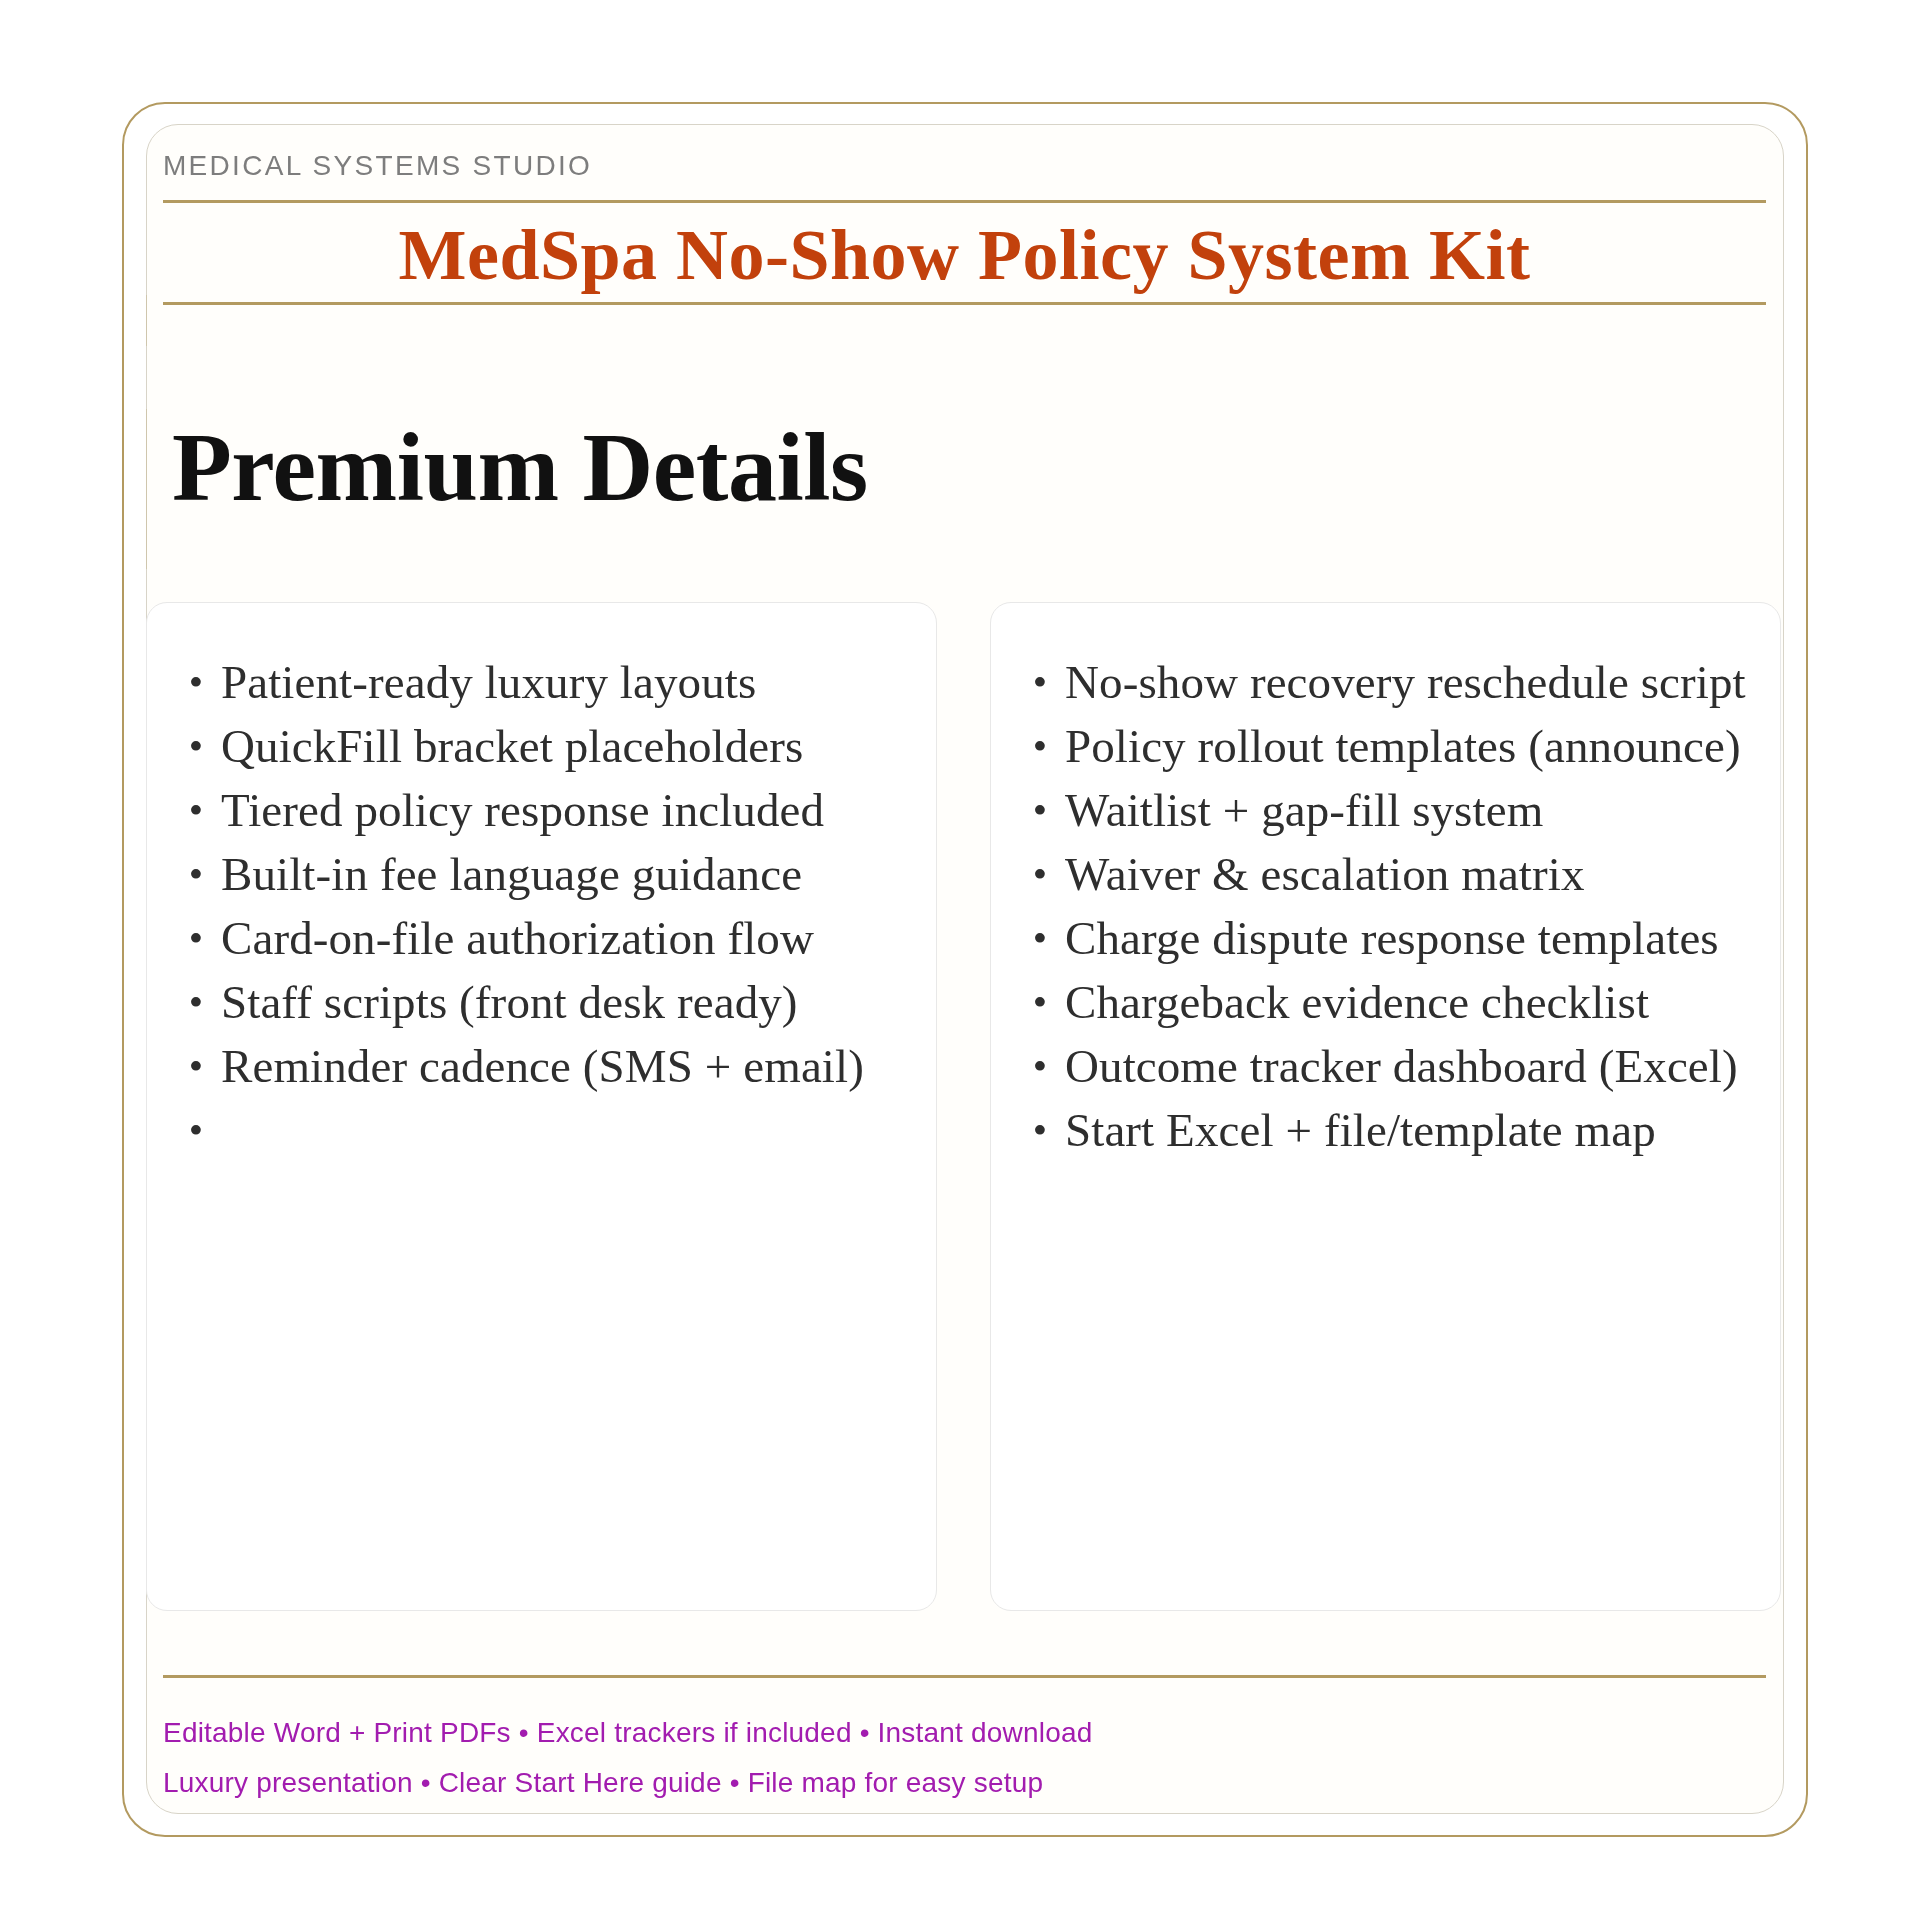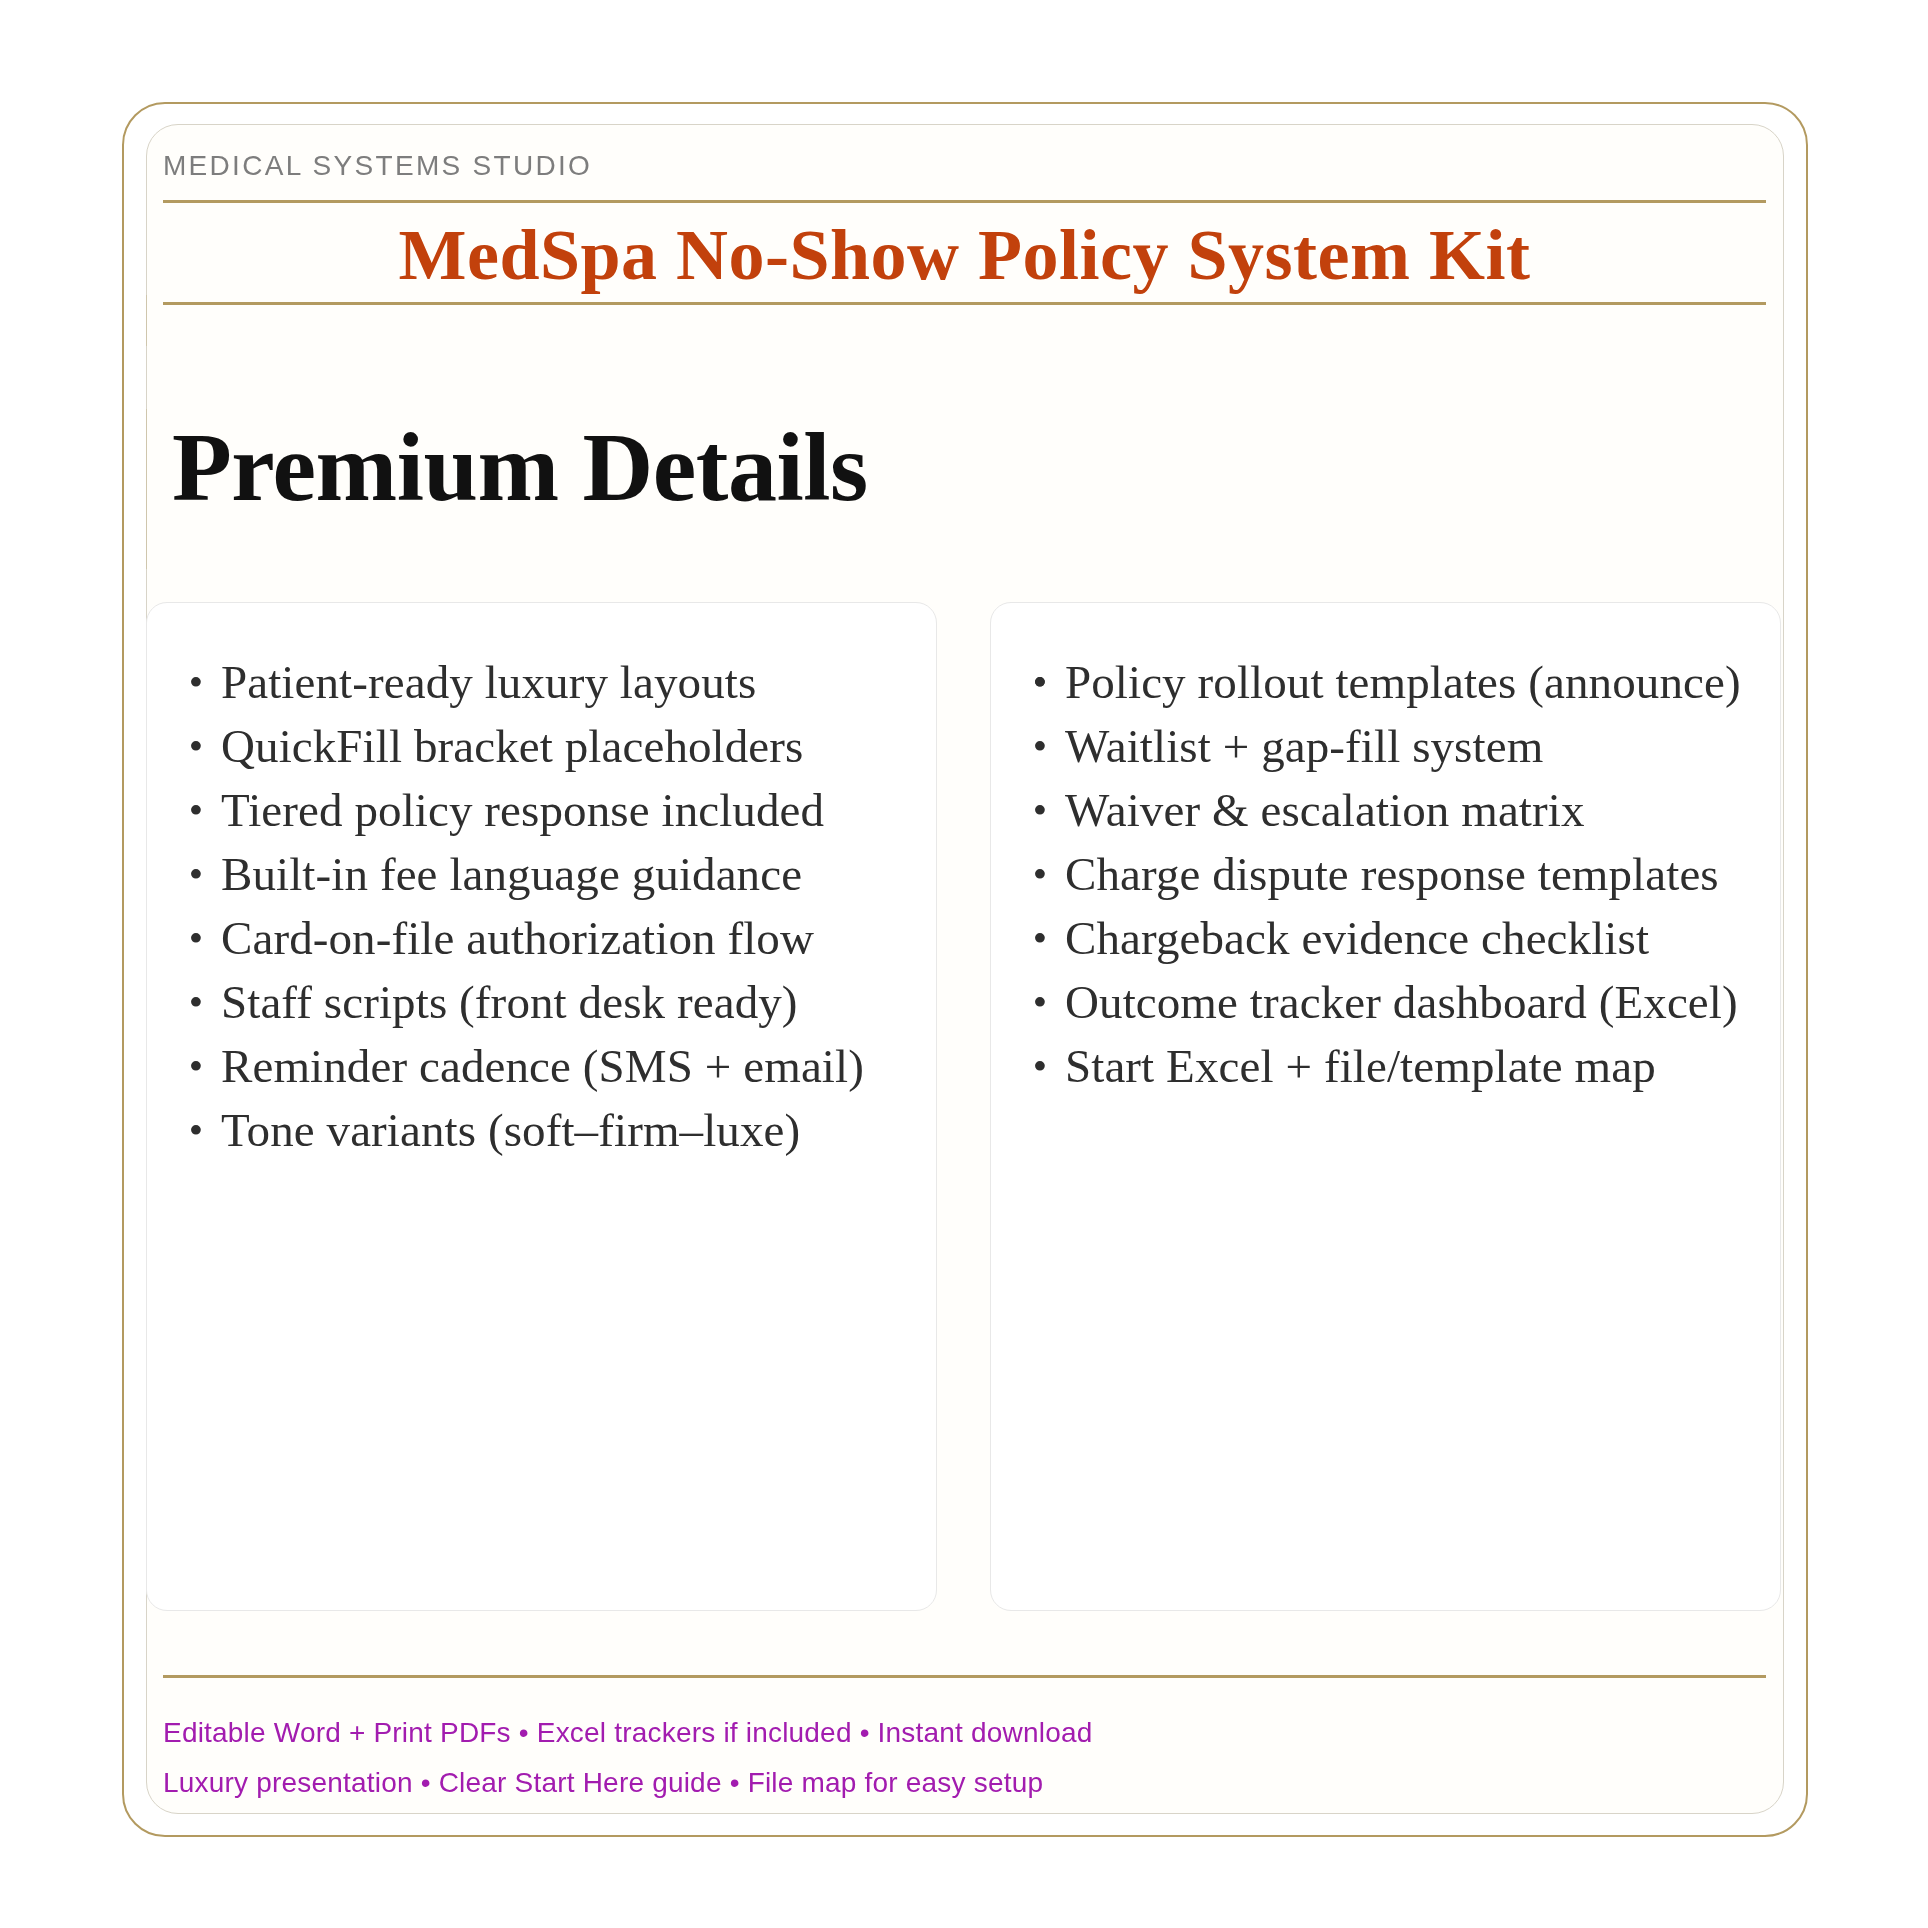--- a/index.html
+++ b/index.html
@@ -223,27 +223,27 @@
 
       <div class="card card-left">
         <ul class="bullet-list" id="list-left">
             <li><span class="dot">•</span><span>Patient-ready luxury layouts</span></li>
             <li><span class="dot">•</span><span>QuickFill bracket placeholders</span></li>
             <li><span class="dot">•</span><span>Tiered policy response included</span></li>
             <li><span class="dot">•</span><span>Built-in fee language guidance</span></li>
             <li><span class="dot">•</span><span>Card-on-file authorization flow</span></li>
             <li><span class="dot">•</span><span>Staff scripts (front desk ready)</span></li>
             <li><span class="dot">•</span><span>Reminder cadence (SMS + email)</span></li>
-            <li><span class="dot">•</span><span>Tone variants (soft–firm–luxe)</span></li>
+            <li><span class="dot">•</span></li>
           </ul>
       </div>
 
       <div class="card card-right">
         <ul class="bullet-list" id="list-right">
-            <li><span class="dot">•</span></li>
+            <li><span class="dot">•</span><span>No-show recovery reschedule script</span></li>
             <li><span class="dot">•</span><span>Policy rollout templates (announce)</span></li>
             <li><span class="dot">•</span><span>Waitlist + gap-fill system</span></li>
             <li><span class="dot">•</span><span>Waiver &amp; escalation matrix</span></li>
             <li><span class="dot">•</span><span>Charge dispute response templates</span></li>
             <li><span class="dot">•</span><span>Chargeback evidence checklist</span></li>
             <li><span class="dot">•</span><span>Outcome tracker dashboard (Excel)</span></li>
             <li><span class="dot">•</span><span>Start Excel + file/template map</span></li>
           </ul>
       </div>
 

